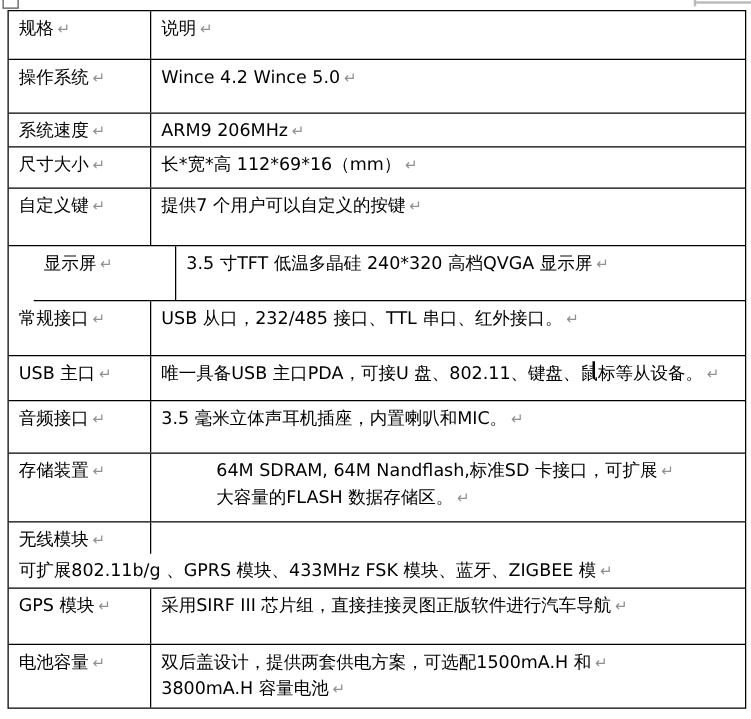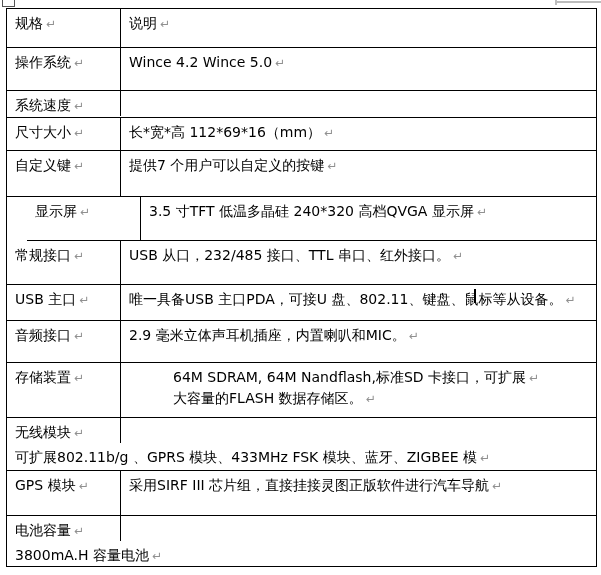--- a/index.html
+++ b/index.html
@@ -50,21 +50,20 @@
     width: 589px;
     border: 1px solid #000000;
   }
   .row {
     display: flex;
     box-sizing: border-box;
     border-bottom: 1px solid #000000;
   }
   .row:last-child {
     border-bottom: none;
-    flex-direction: column;
   }
   .cell {
     box-sizing: border-box;
     padding: 4px 4px 0 8px;
     overflow: hidden;
   }
   .spec-cell {
     width: 114px;
     flex: none;
     border-right: 1px solid #000000;
@@ -109,21 +108,21 @@
       </div>
     </div>
     <div class="row" style="height: 43px;">
       <div class="cell spec-cell">
         <div class="line"><span>操作系统</span><span class="pmark">↵</span></div>
       </div>
       <div class="cell desc-cell">
         <div class="line"><span>Wince 4.2 Wince 5.0</span><span class="pmark">↵</span></div>
       </div>
     </div>
-    <div class="row" style="height: 27px; flex-direction: column;">
+    <div class="row" style="height: 27px;">
       <div class="cell spec-cell">
         <div class="line"><span>系统速度</span><span class="pmark">↵</span></div>
       </div>
       <div class="cell desc-cell">
         <div class="line"><span>ARM9 206MHz</span><span class="pmark">↵</span></div>
       </div>
     </div>
     <div class="row" style="height: 33px;">
       <div class="cell spec-cell">
         <div class="line"><span>尺寸大小</span><span class="pmark">↵</span></div>
@@ -162,21 +161,21 @@
       </div>
       <div class="cell desc-cell">
         <div class="line"><span>唯一具备USB 主口PDA，可接U 盘、802.11、键盘、鼠标等从设备。</span><span class="pmark">↵</span></div>
       </div>
     </div>
     <div class="row" style="height: 42px;">
       <div class="cell spec-cell">
         <div class="line"><span>音频接口</span><span class="pmark">↵</span></div>
       </div>
       <div class="cell desc-cell">
-        <div class="line"><span>2.9 毫米立体声耳机插座，内置喇叭和MIC。</span><span class="pmark">↵</span></div>
+        <div class="line"><span>3.5 毫米立体声耳机插座，内置喇叭和MIC。</span><span class="pmark">↵</span></div>
       </div>
     </div>
     <div class="row" style="height: 55px; gap: 44px;">
       <div class="cell spec-cell">
         <div class="line"><span>存储装置</span><span class="pmark">↵</span></div>
       </div>
       <div class="cell desc-cell">
         <div class="line"><span>64M SDRAM, 64M Nandflash,标准SD 卡接口，可扩展</span><span class="pmark">↵</span></div>
         <div class="line"><span>大容量的FLASH 数据存储区。</span><span class="pmark">↵</span></div>
       </div>
@@ -196,18 +195,19 @@
       </div>
       <div class="cell desc-cell">
         <div class="line"><span>采用SIRF III 芯片组，直接挂接灵图正版软件进行汽车导航</span><span class="pmark">↵</span></div>
       </div>
     </div>
     <div class="row" style="height: 50px;">
       <div class="cell spec-cell">
         <div class="line"><span>电池容量</span><span class="pmark">↵</span></div>
       </div>
       <div class="cell desc-cell">
+        <div class="line"><span>双后盖设计，提供两套供电方案，可选配1500mA.H 和</span><span class="pmark">↵</span></div>
         <div class="line"><span>3800mA.H 容量电池</span><span class="pmark">↵</span></div>
       </div>
     </div>
   </div>
 
 <div class="caret"></div>
 
 </body></html>

